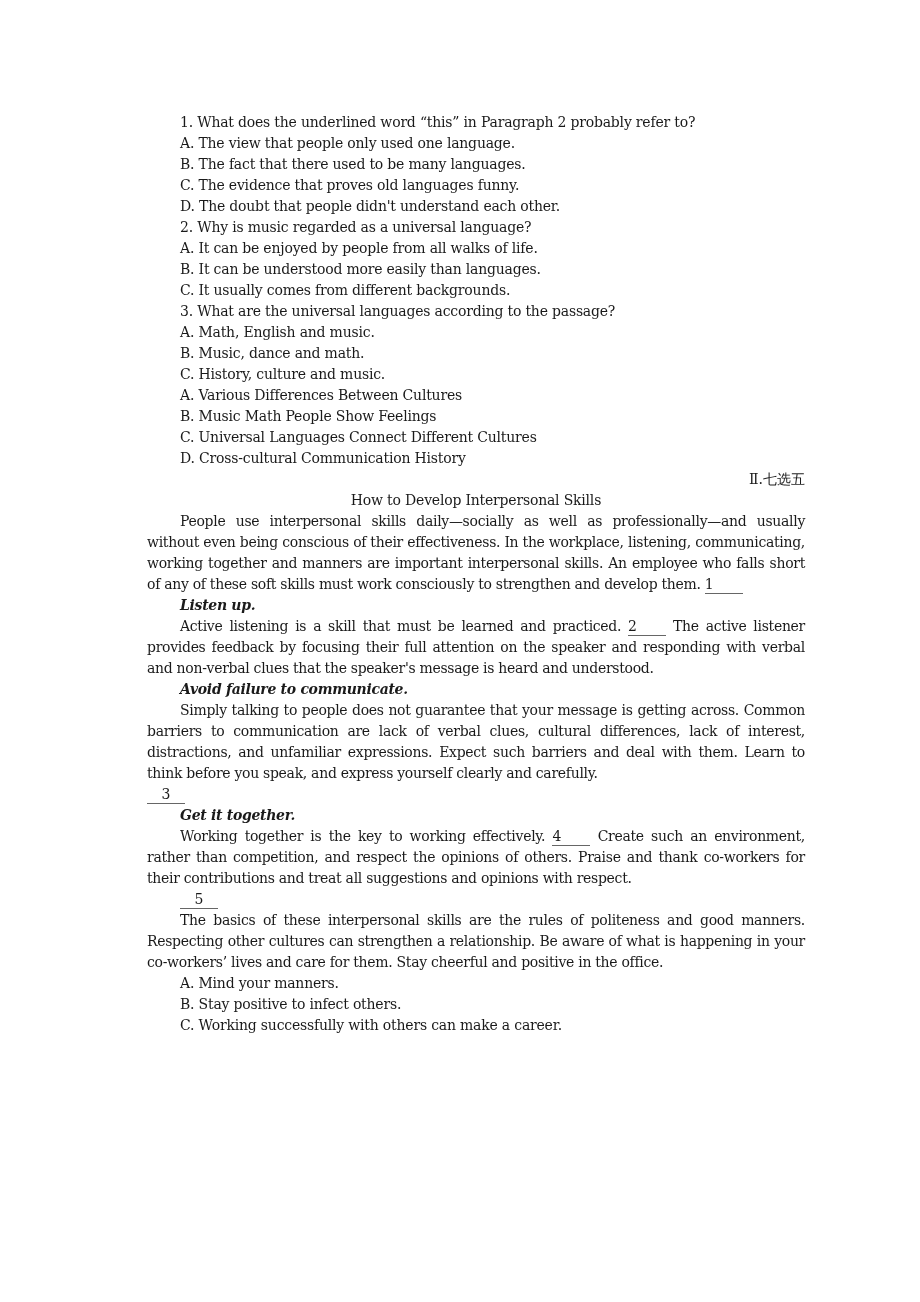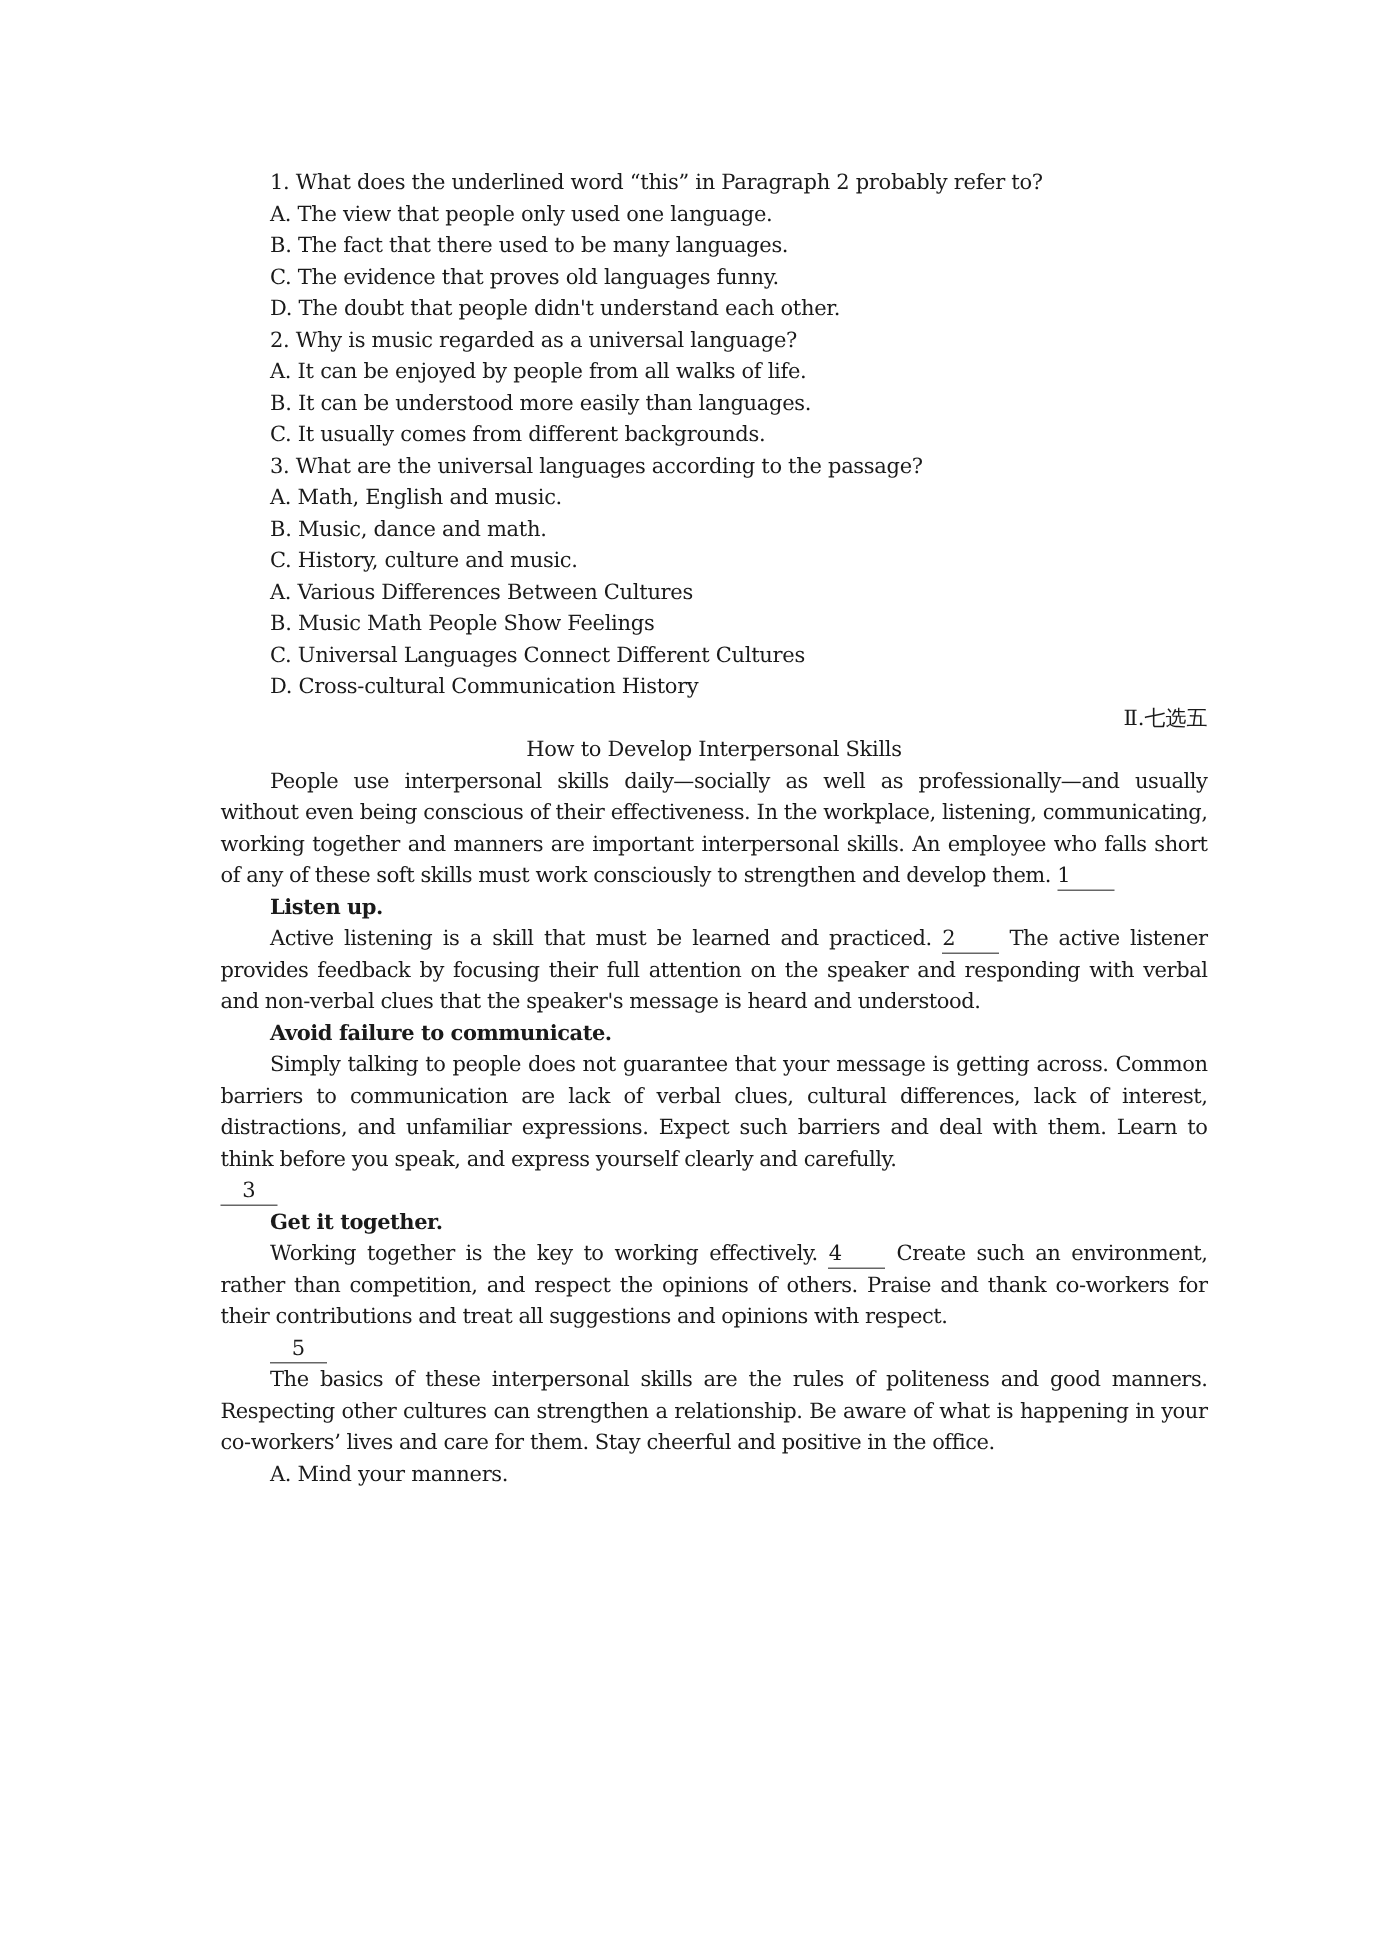--- a/index.html
+++ b/index.html
@@ -10,21 +10,21 @@
     }
     .page {
       position: absolute; left: 147px; top: 112px; width: 658px;
       font-size: 14px; line-height: 21px;
     }
     .line { white-space: nowrap; padding-left: 33px; letter-spacing: -0.2px; }
     .para {
       text-indent: 33px; text-align: justify; text-align-last: left;
       letter-spacing: -0.3px; word-spacing: 0px;
     }
-    .heading { padding-left: 33px; font-weight: bold; letter-spacing: -0.3px; }
+    .heading { padding-left: 33px; font-weight: bold; letter-spacing: -0.3px; font-style: italic; }
     .title { text-align: center; letter-spacing: -0.2px; }
     .section { padding-left: 33px; text-align: right; }
     .blank {
       display: inline-block; min-width: 38px; text-align: center;
       border-bottom: 1px solid #666; line-height: 17px; text-indent: 0;
     }
     .blank-row { padding-left: 0; }
     .blank-row.indent { padding-left: 33px; }
   </style>
 </head>
@@ -73,13 +73,15 @@
   <div class="para">Simply talking to people does not guarantee that your message is getting across. Common barriers to communication are lack of verbal clues, cultural differences, lack of interest, distractions, and unfamiliar expressions. Expect such barriers and deal with them. Learn to think before you speak, and express yourself clearly and carefully.</div>
   <div class="blank-row"><span class="blank">3</span></div>
 
   <div class="heading">Get it together.</div>
   <div class="para"><span>Working together is the key to working effectively. </span><span class="blank">4</span><span> Create such an environment, rather than competition, and respect the opinions of others. Praise and thank co-workers for their contributions and treat all suggestions and opinions with respect.</span></div>
 
   <div class="blank-row indent"><span class="blank">5</span></div>
   <div class="para">The basics of these interpersonal skills are the rules of politeness and good manners. Respecting other cultures can strengthen a relationship. Be aware of what is happening in your co-workers’ lives and care for them. Stay cheerful and positive in the office.</div>
 
   <div class="line">A. Mind your manners.</div>
+  <div class="line">B. Stay positive to infect others.</div>
+  <div class="line">C. Working successfully with others can make a career.</div>
 </div>
 
 </body></html>

